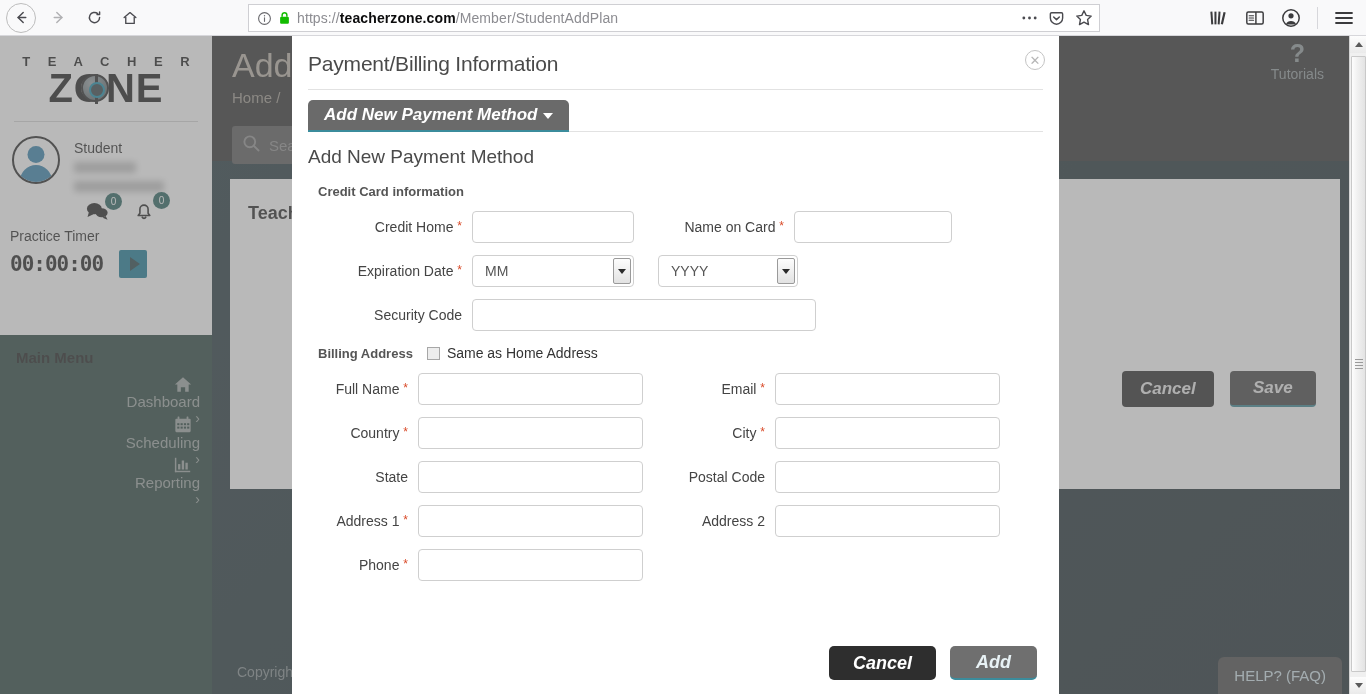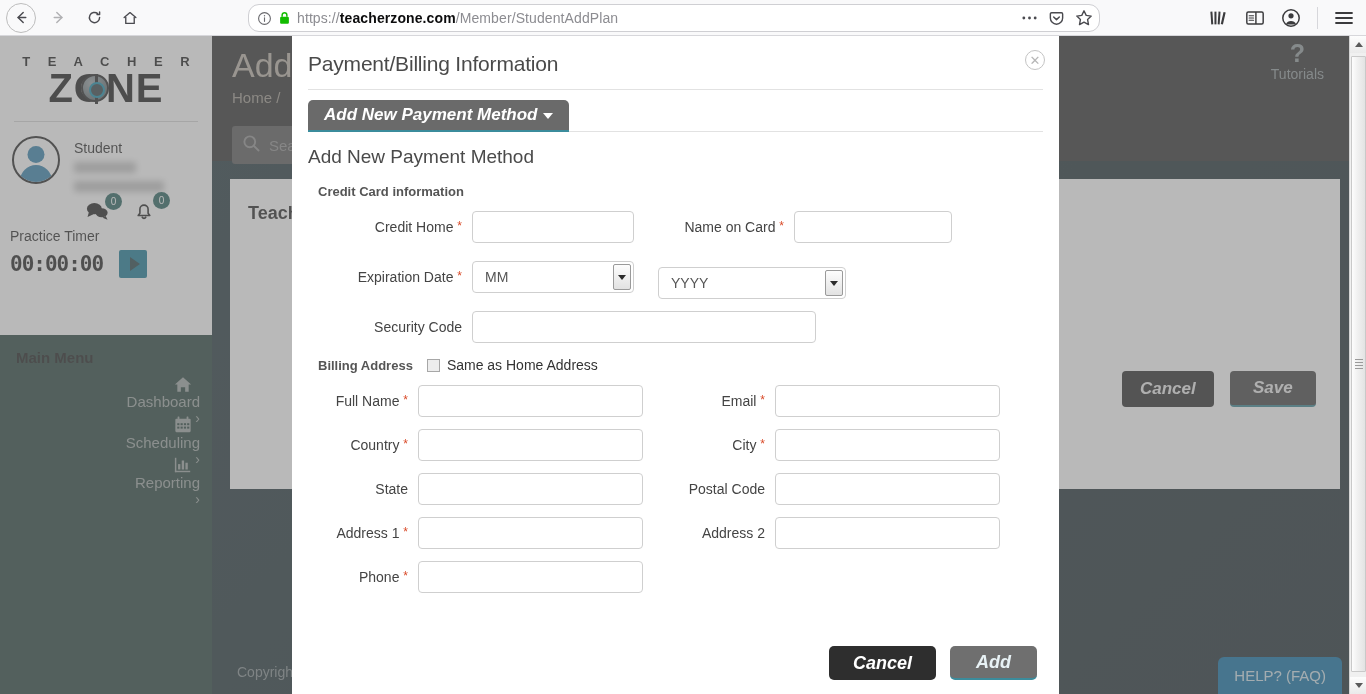--- a/index.html
+++ b/index.html
@@ -31,21 +31,21 @@
     border: 1px solid #bdbdbd; border-radius: 50%;
     width: 30px; height: 30px; margin-right: 3px;
   }
   .nav-btn.disabled { color: #b1b1b3; }
 
   #urlbar-wrap {
     position: absolute; left: 248px; top: 4px;
     width: 852px; height: 28px;
     background: #ffffff;
     border: 1px solid #cfcfd3;
-    border-radius: 11px;
+    border-radius: 0;
     display: flex; align-items: center;
     padding: 0 8px;
   }
   #urlbar-wrap .ub-ico { margin-right: 6px; display: flex; align-items: center; }
   #url-text {
     font-size: 14px; color: #8c8c91;
     white-space: nowrap; overflow: hidden;
     letter-spacing: .1px;
   }
   #url-text .host { color: #0c0c0d; font-weight: bold; }
@@ -273,21 +273,21 @@
     color: #7e8a8c; font-size: 14px;
   }
   #tutorials {
     position: absolute; right: 42px; top: 4px;
     text-align: center; color: #8d9799;
   }
   #tutorials .q { font-size: 25px; font-weight: bold; line-height: 26px; }
   #tutorials .t { font-size: 14px; }
   #help-faq {
     position: absolute; right: 24px; bottom: 0;
-    background: #0369a1; color: #cfe3ea;
+    background: #404040; color: #cfe3ea;
     border-radius: 6px 6px 0 0;
     padding: 10px 16px; font-size: 15px;
   }
 
   
   #overlay {
     position: absolute; inset: 0;
     background: rgba(128,128,128,0.55);
     z-index: 5;
   }
@@ -385,21 +385,21 @@
     border-top: 5px solid #2b2b2b;
   }
 
   
   .lbl-cc     { width: 180px; }
   .inp-cc     { width: 162px; }
   .lbl-noc    { width: 160px; }
   .inp-noc    { width: 158px; }
   .lbl-exp    { width: 180px; }
   .sel-mm     { width: 162px; }
-  .sel-yyyy   { width: 188px; margin-left: 24px; margin-top: 12px; }
+  .sel-yyyy   { width: 140px; margin-left: 24px; }
   .lbl-sec    { width: 180px; }
   .inp-sec    { width: 344px; }
 
   #billing-row {
     display: flex; align-items: center;
     padding: 14px 0 0 26px; gap: 14px;
   }
   #billing-legend { font-size: 13px; font-weight: bold; color: #555; }
   #same-as-home { display: flex; align-items: center; gap: 7px; }
   #same-as-home .cb {

